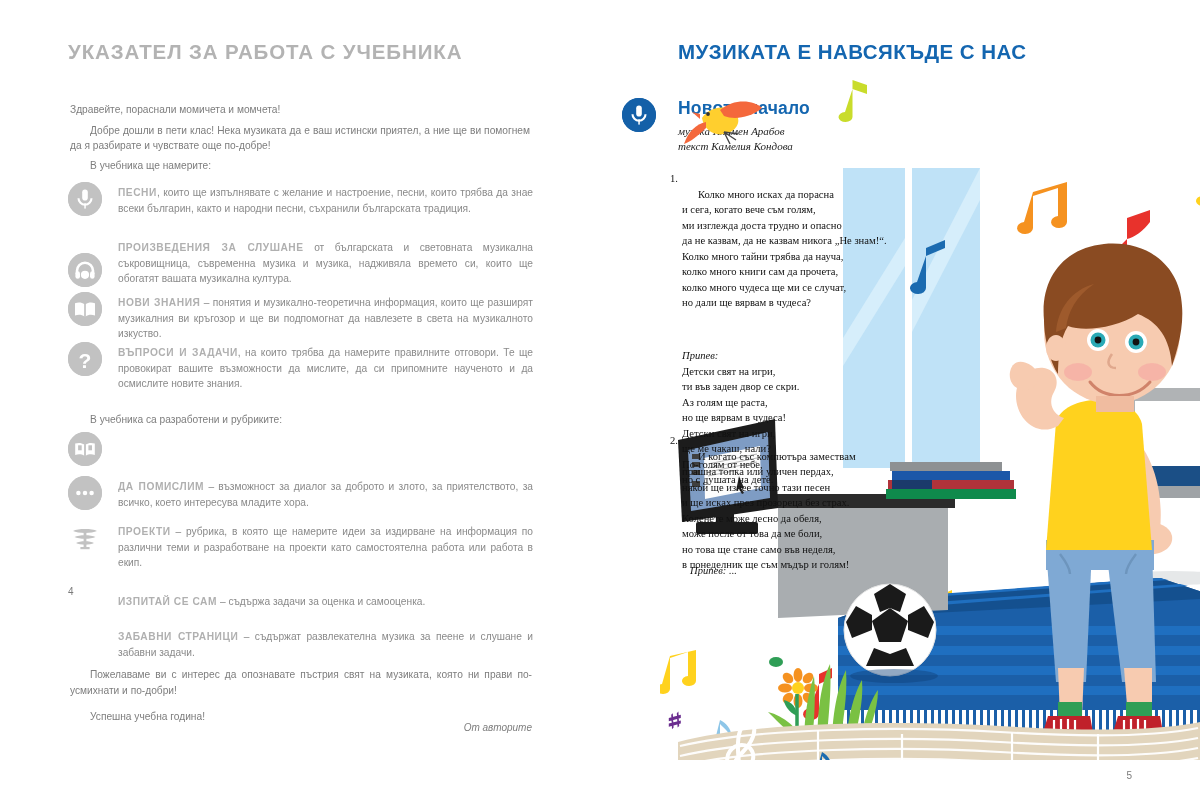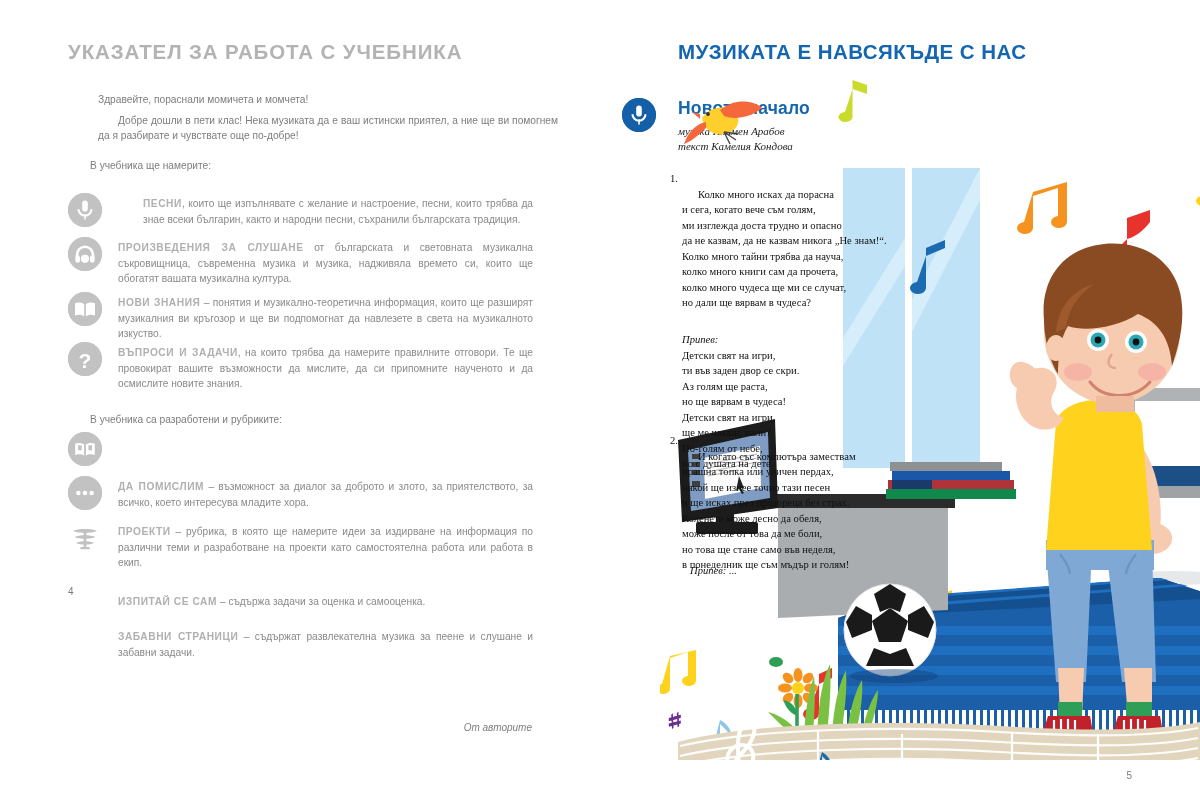--- a/index.html
+++ b/index.html
@@ -170,44 +170,44 @@
 </style>
 </head>
 <body>
 
 <div id="spread">
 
   <div id="page-left">
 
     <div class="left-title">УКАЗАТЕЛ ЗА РАБОТА С УЧЕБНИКА</div>
 
-    <div class="lead-block" style="top:92px;margin-left:28px;">
+    <div class="lead-block" style="top:102px;">
       <p>Здравейте, пораснали момичета и момчета!</p>
       <p class="indent">Добре дошли в пети клас! Нека музиката да е ваш истински приятел, а ние ще ви помогнем  да я разбирате и чувствате още по-добре!</p>
     </div>
 
     <div class="lead-block" style="top:158px;">
       <p class="indent">В учебника ще намерите:</p>
     </div>
 
-    <div class="rubric" style="top:194px;gap:25px;">
+    <div class="rubric" style="top:183px;">
       <div class="badge">
         <svg width="34" height="34" viewBox="0 0 34 34">
           <circle cx="17" cy="17" r="17" fill="#c2c2c2"></circle>
           <rect x="14.2" y="7.5" width="5.6" height="11" rx="2.8" fill="#ffffff"></rect>
           <path d="M10.5 16.2 a6.5 6.5 0 0 0 13 0" fill="none" stroke="#ffffff" stroke-width="2.1"></path>
           <rect x="16.3" y="21.2" width="1.5" height="5.4" fill="#ffffff"></rect>
         </svg>
       </div>
       <div class="rtext">
         <span class="kw">ПЕСНИ</span><span>, които ще изпълнявате с желание и настроение, песни, които трябва да знае всеки българин, както и народни песни, съхранили българската традиция.</span>
       </div>
     </div>
 
-    <div class="rubric" style="top:238px;">
+    <div class="rubric" style="top:238px;align-items:flex-end;">
       <div class="badge">
         <svg width="34" height="34" viewBox="0 0 34 34">
           <circle cx="17" cy="17" r="17" fill="#c2c2c2"></circle>
           <path d="M9 21 v-3.2 a8 8 0 0 1 16 0 V21" fill="none" stroke="#ffffff" stroke-width="2.6"></path>
           <rect x="7.4" y="18.2" width="4.6" height="7.6" rx="2.3" fill="#ffffff"></rect>
           <rect x="22" y="18.2" width="4.6" height="7.6" rx="2.3" fill="#ffffff"></rect>
           <circle cx="17" cy="21.8" r="4.1" fill="#ffffff"></circle>
         </svg>
       </div>
       <div class="rtext">
@@ -294,20 +294,24 @@
       </div>
     </div>
 
     <div class="rubric nobadge" style="top:627px;">
       <div class="badge"></div>
       <div class="rtext">
         <span class="kw">ЗАБАВНИ СТРАНИЦИ</span><span> – съдържат развлекателна музика за пеене и слушане и забавни задачи.</span>
       </div>
     </div>
 
+    <div class="closing" style="top:667px;">
+      <p>Пожелаваме ви с интерес  да опознавате пъстрия свят на музиката, която ни прави по-усмихнати и по-добри!</p>
+      <p>Успешна учебна година!</p>
+    </div>
 
     <div class="signature">От авторите</div>
 
     <div class="folio left">4</div>
   </div>
 
   <div id="page-right">
 
     <div class="right-title">МУЗИКАТА Е НАВСЯКЪДЕ С НАС</div>
 
@@ -675,21 +679,21 @@
       <span class="num">1.</span><span>Колко много исках да порасна
 и сега, когато вече съм голям,
 ми изглежда доста трудно и опасно
 да не казвам, да не казвам никога „Не знам!“.
 Колко много тайни трябва да науча,
 колко много книги сам да прочета,
 колко много чудеса ще ми се случат,
 но дали ще вярвам в чудеса?</span>
     </div>
 
-    <div class="lyrics refrain" style="left:82px; top:301px;">
+    <div class="lyrics refrain" style="left:82px; top:317px;">
       <span class="ref-head">Припев:</span><span style="font-style:normal;">Детски свят на игри,
 ти във заден двор се скри.
 Аз голям ще раста,
 но ще вярвам в чудеса!
 Детски свят на игри,
 ще ме чакаш, нали?
 По-голям от небе,
 но с душата на дете.</span>
     </div>
 

